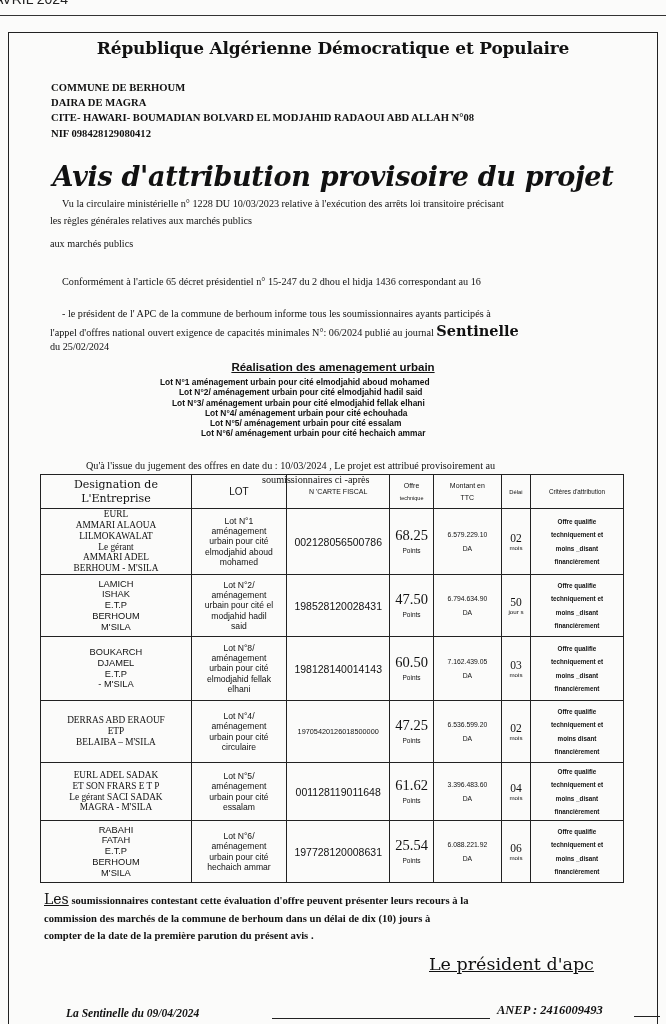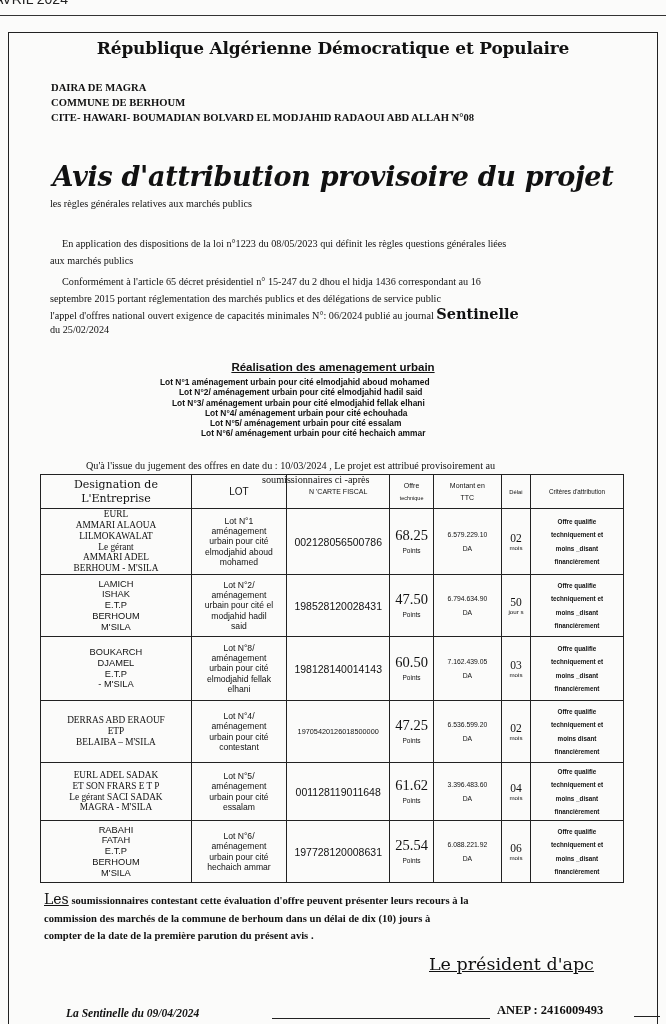--- a/index.html
+++ b/index.html
@@ -55,52 +55,53 @@
   td.delai .n { font-family: "Liberation Serif", serif; font-size: 11.5px; display: block; line-height: 12px; }
   td.delai .u { font-family: "Liberation Sans", sans-serif; font-size: 6.2px; display: block; line-height: 8px; }
   td.crit { font-family: "Liberation Sans", sans-serif; font-weight: bold; font-size: 6.3px; line-height: 13.2px; }
   .closing { position: absolute; left: 44px; top: 891px; width: 590px; font-size: 10.6px; font-weight: bold; line-height: 17.5px; }
   .closing .les { font-family: "DejaVu Serif", serif; font-size: 14px; text-decoration: underline; font-weight: normal; }
   .signature {
     position: absolute; left: 429px; top: 954px; font-size: 17.5px; font-family: "DejaVu Serif", serif; text-decoration: underline;
   }
   .footer-left { position: absolute; left: 66px; top: 1007px; font-size: 11.5px; font-weight: bold; font-style: italic; }
   .footer-rule { position: absolute; left: 272px; top: 1018px; width: 218px; border-top: 1px solid #222; }
-  .footer-right { position: absolute; left: 497px; top: 1003px; font-size: 12.5px; font-weight: bold; }
+  .footer-right { position: absolute; left: 497px; top: 1003px; font-size: 12.5px; font-weight: bold; font-style: italic; }
   .footer-rule2 { position: absolute; left: 634px; top: 1016px; width: 26px; border-top: 1px solid #222; }
 </style>
 </head>
 <body>
 
 <span class="top-frag">AVRIL 2024</span>
 <div class="top-rule"></div>
 <div class="frame"></div>
 
 <div class="title">République Algérienne Démocratique et Populaire</div>
 
 <div class="header-lines">
+  <div>COMMUNE DE BERHOUM</div>
   <div>DAIRA DE MAGRA</div>
-  <div>COMMUNE DE BERHOUM</div>
   <div>CITE- HAWARI- BOUMADIAN BOLVARD EL MODJAHID RADAOUI ABD ALLAH N°08</div>
+  <div>NIF 098428129080412</div>
 </div>
 
 <div class="avis-title">Avis d'attribution provisoire du projet</div>
 
 <div class="para" style="top:195px">
+  <div class="indent">Vu la circulaire  ministérielle n° 1228 DU 10/03/2023 relative à l'exécution des arrêts loi transitoire précisant</div>
   <div>les règles générales relatives aux marchés publics</div>
 </div>
 <div class="para" style="top:235px">
-  <div class="indent">En application des dispositions de la loi n°1223 du 08/05/2023 qui définit les règles questions générales liées</div>
   <div>aux marchés publics</div>
 </div>
 <div class="para" style="top:273px">
   <div class="indent">Conformément à l'article 65  décret présidentiel  n° 15-247 du 2 dhou el hidja 1436 correspondant au 16</div>
-  <div>septembre 2015 portant  réglementation des marchés publics et des délégations de service public</div>
 </div>
 <div class="para" style="top:305px">
+  <div class="indent">- le président de l' APC de la commune de berhoum informe tous les soumissionnaires ayants participés à</div>
   <div><span>l'appel d'offres national ouvert exigence de  capacités minimales N°: 06/2024 publié au journal</span> <span class="sentinelle">Sentinelle</span></div>
   <div style="margin-top:-3px">du 25/02/2024</div>
 </div>
 
 <div class="real-title">Réalisation des amenagement urbain</div>
 
 <div class="lots">
   <div style="left:160px">Lot  N°1 aménagement urbain pour cité elmodjahid aboud mohamed</div>
   <div style="left:179px">Lot N°2/ aménagement urbain pour cité elmodjahid hadil said</div>
   <div style="left:172px">Lot  N°3/ aménagement urbain pour cité elmodjahid fellak elhani</div>
@@ -244,21 +245,21 @@
       <tr style="height: 62px;">
         <td class="ent serif">
           <span style="display:block">DERRAS ABD ERAOUF</span>
           <span style="display:block">ETP</span>
           <span style="display:block">BELAIBA – M'SILA</span>
         </td>
         <td class="lot">
           <span style="display:block">Lot N°4/</span>
           <span style="display:block">aménagement</span>
           <span style="display:block">urbain pour cité</span>
-          <span style="display:block">contestant</span>
+          <span style="display:block">circulaire</span>
         </td>
         <td class="nif small">19705420126018500000</td>
         <td class="score">
           <span class="num">47.25</span>
           <span class="unit">Points</span>
         </td>
         <td class="amount">
           <span style="display:block">6.536.599.20</span>
           <span style="display:block">DA</span>
         </td>

